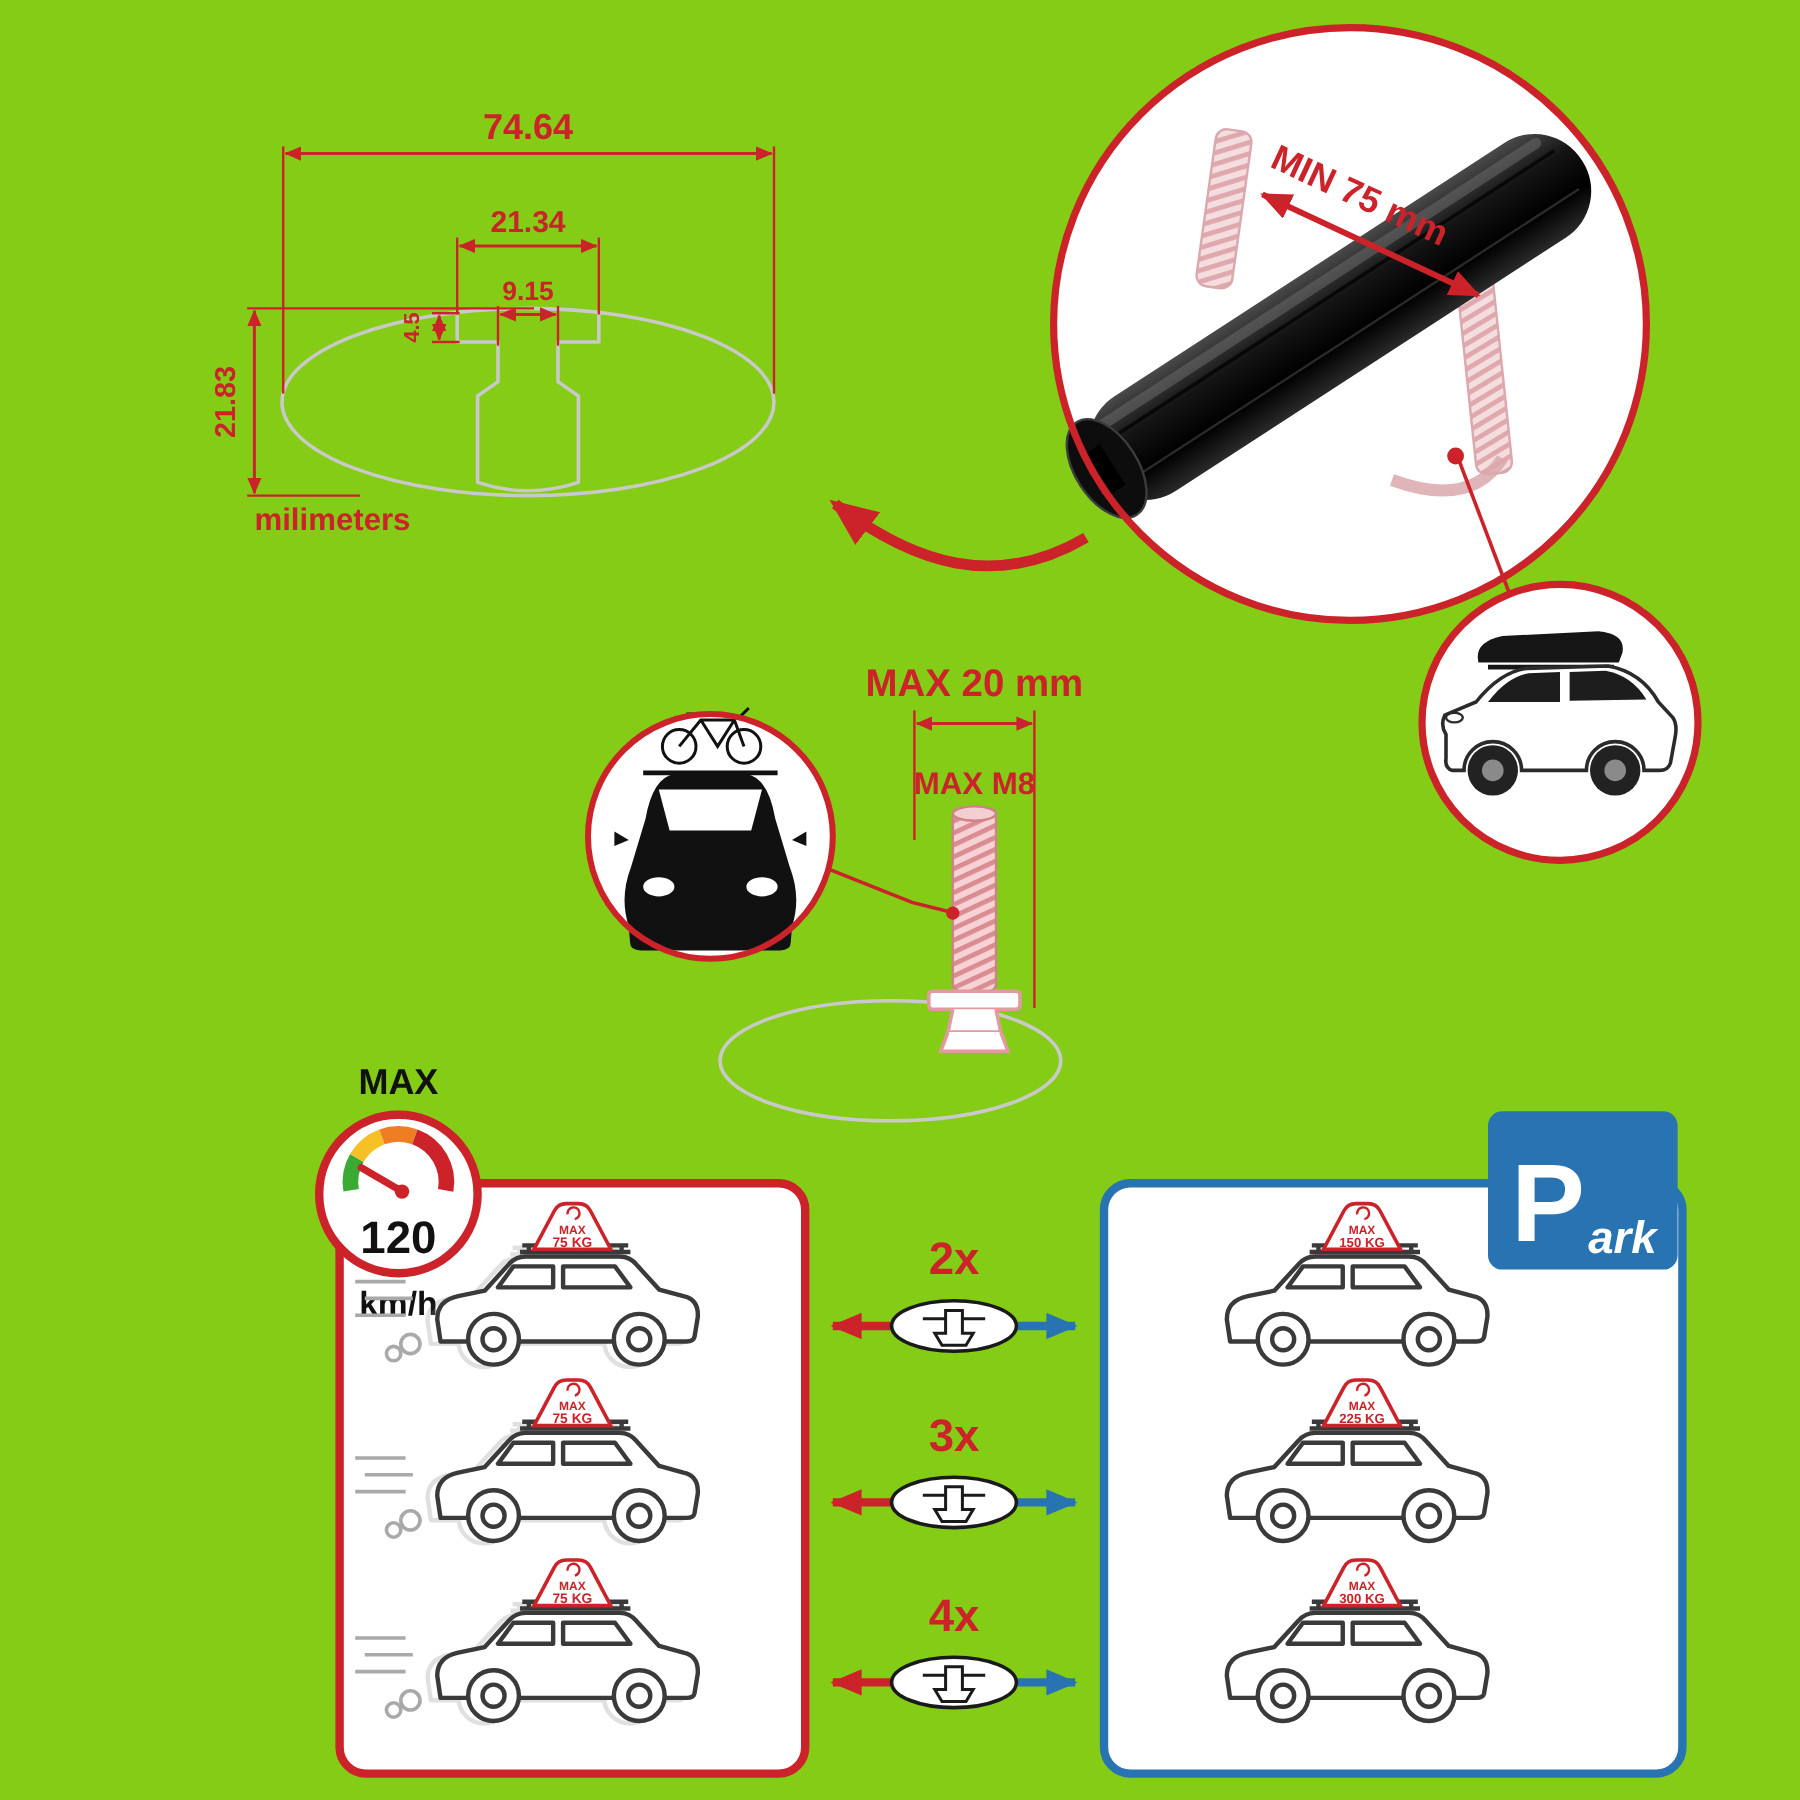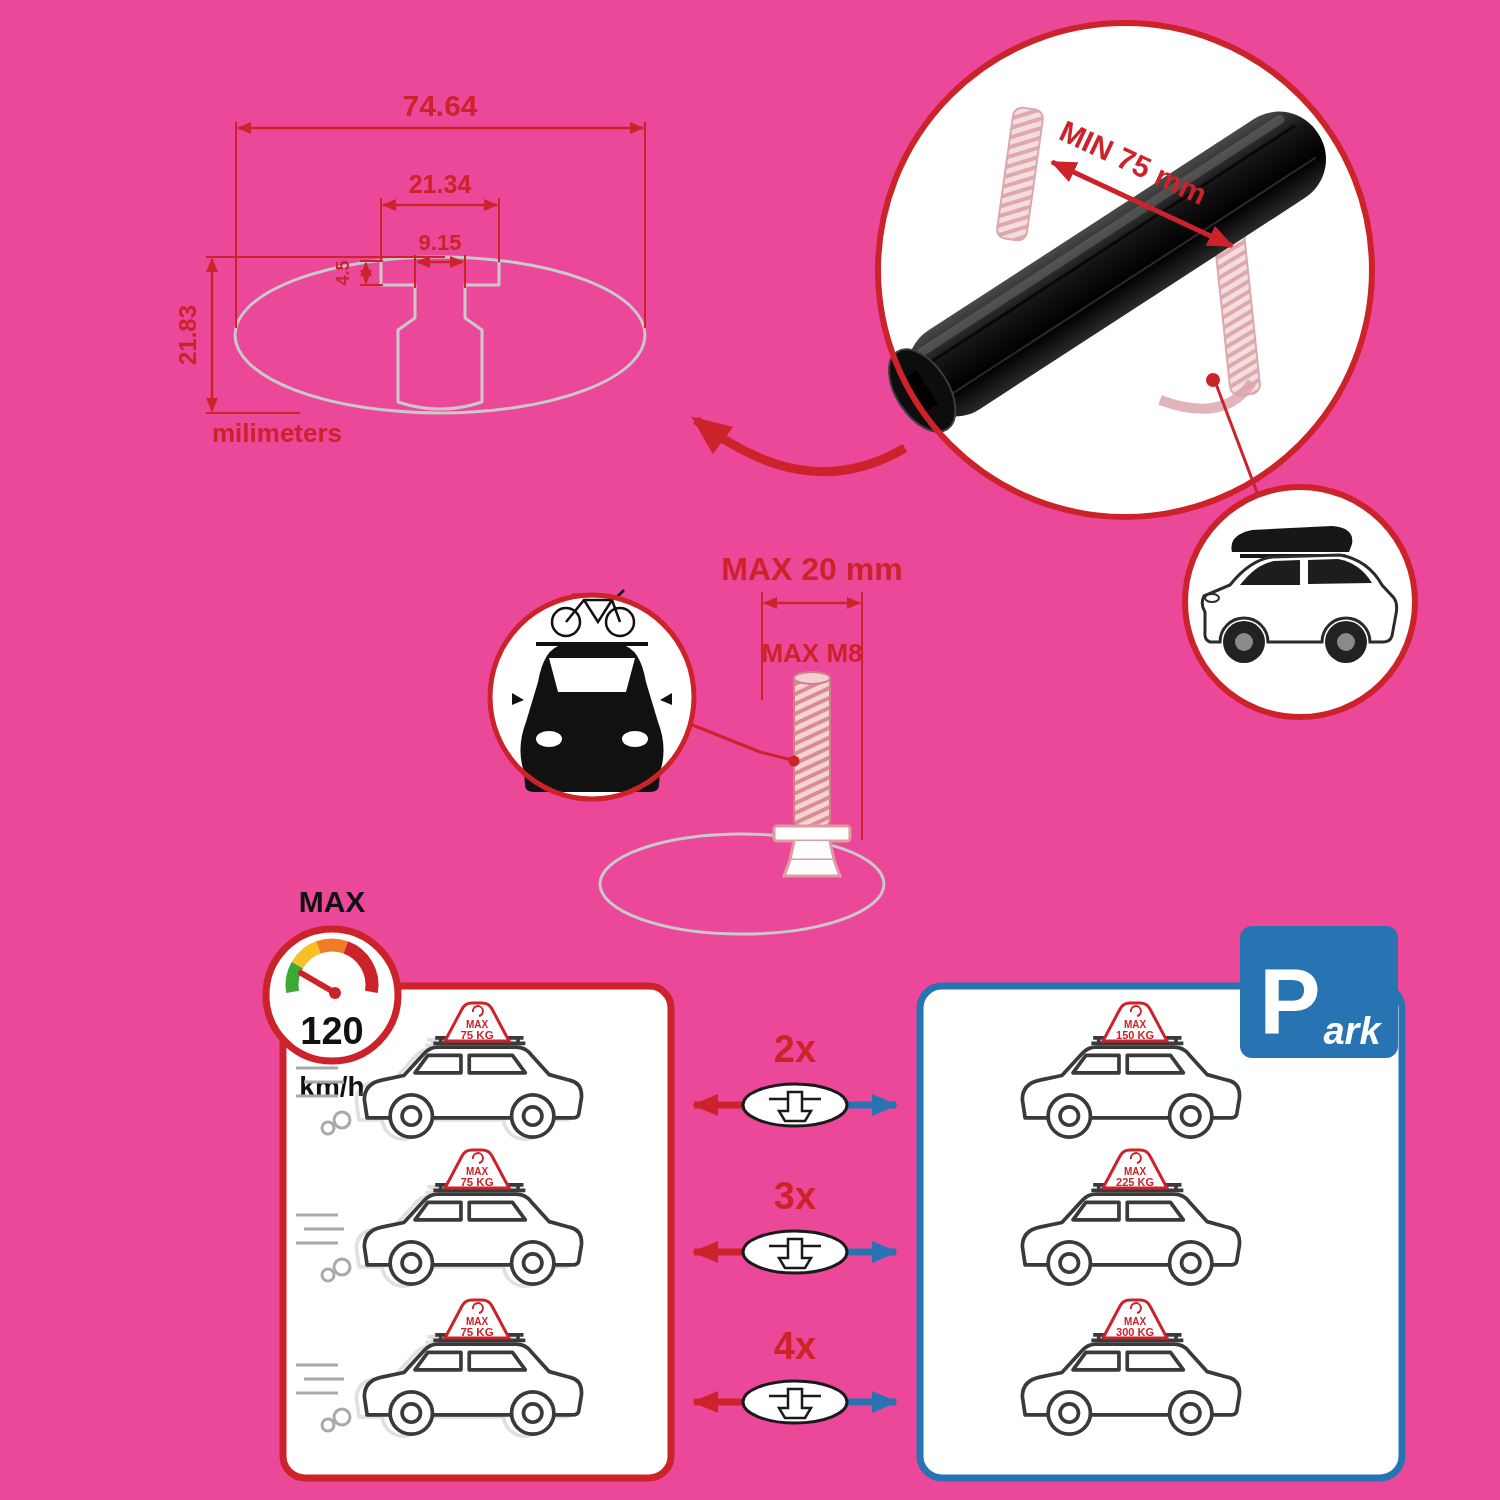--- a/index.html
+++ b/index.html
@@ -1,16 +1,16 @@
 <!DOCTYPE html>
 <html><head>
 <meta charset="utf-8">
 <style>
   html,body{margin:0;padding:0;background:#fff;}
-  .canvas{position:relative;width:1500px;height:1500px;background:#ec4899;overflow:hidden;}
+  .canvas{position:relative;width:1500px;height:1500px;background:#84cc16;overflow:hidden;}
   svg{position:absolute;top:0;left:0;}
   svg text{font-family:"Liberation Sans",sans-serif;}
   .rt{fill:#cc2229;font-weight:bold;}
   .bt{fill:#111111;font-weight:bold;}
   .wt{fill:#ffffff;font-weight:bold;}
 </style>
 </head>
 <body>
 
 <div class="canvas">

